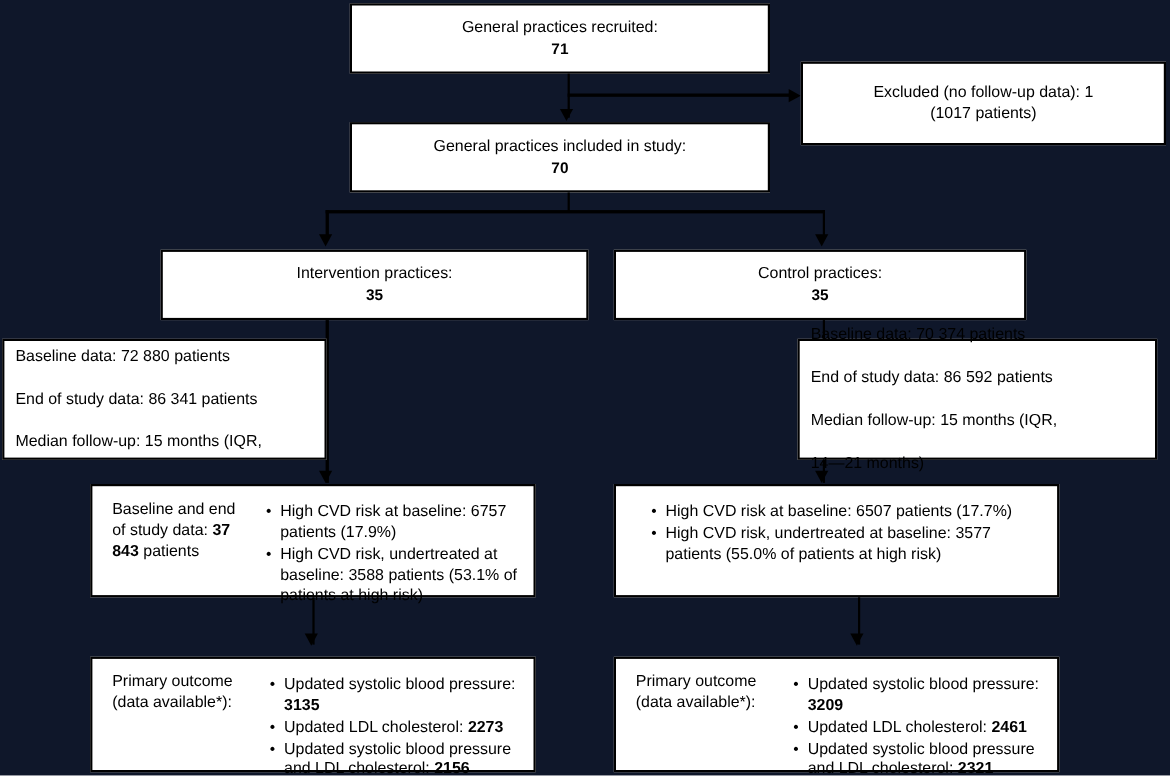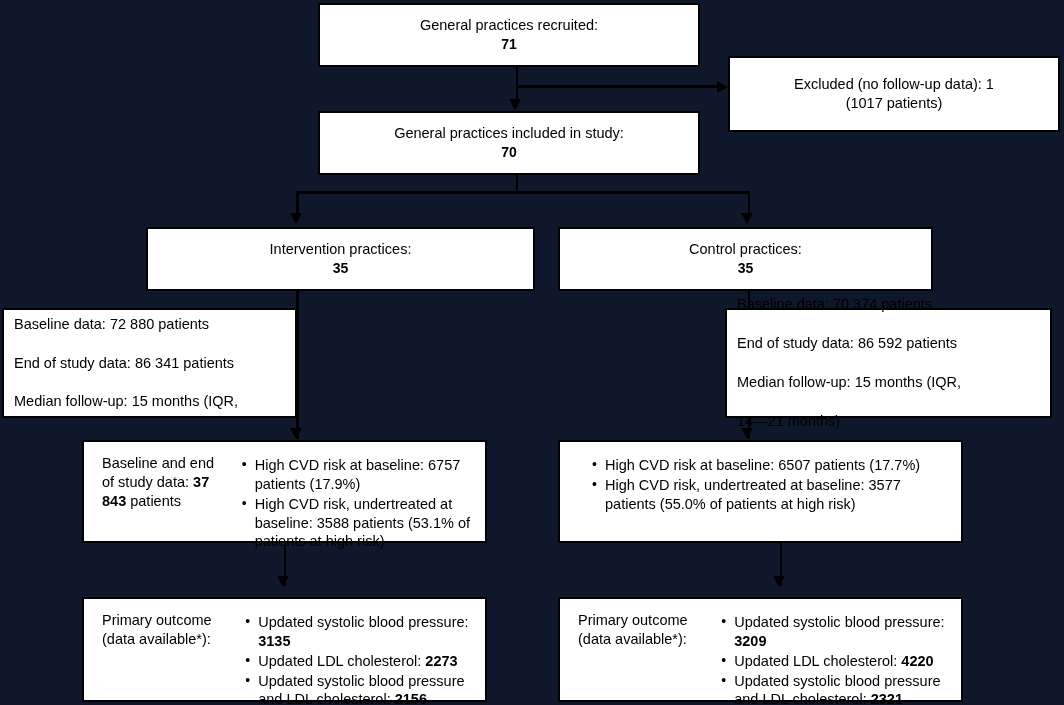--- a/index.html
+++ b/index.html
@@ -192,18 +192,18 @@
       <li><span>Updated systolic blood pressure: </span><span class="bold">3135</span></li>
       <li><span>Updated LDL cholesterol: </span><span class="bold">2273</span></li>
       <li><span>Updated systolic blood pressure and LDL cholesterol: </span><span class="bold">2156</span></li>
     </ul>
   </div>
 
   <div class="box listbox" style="left:558px; top:597px; width:405px; height:105px;">
     <div>Primary outcome (data available*):</div>
     <ul class="bl">
       <li><span>Updated systolic blood pressure: </span><span class="bold">3209</span></li>
-      <li><span>Updated LDL cholesterol: </span><span class="bold">4220</span></li>
+      <li><span>Updated LDL cholesterol: </span><span class="bold">2461</span></li>
       <li><span>Updated systolic blood pressure and LDL cholesterol: </span><span class="bold">2321</span></li>
     </ul>
   </div>
 
 </div>
 
 </body></html>

